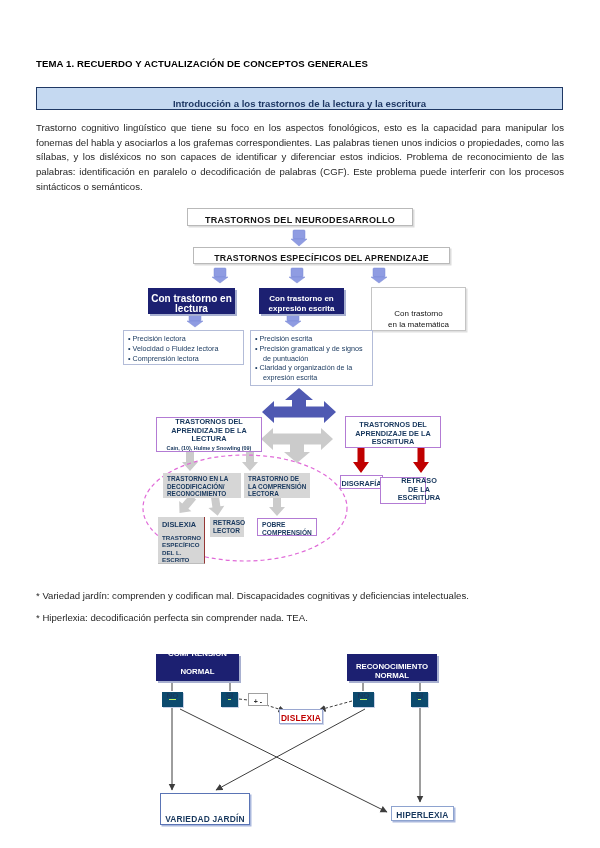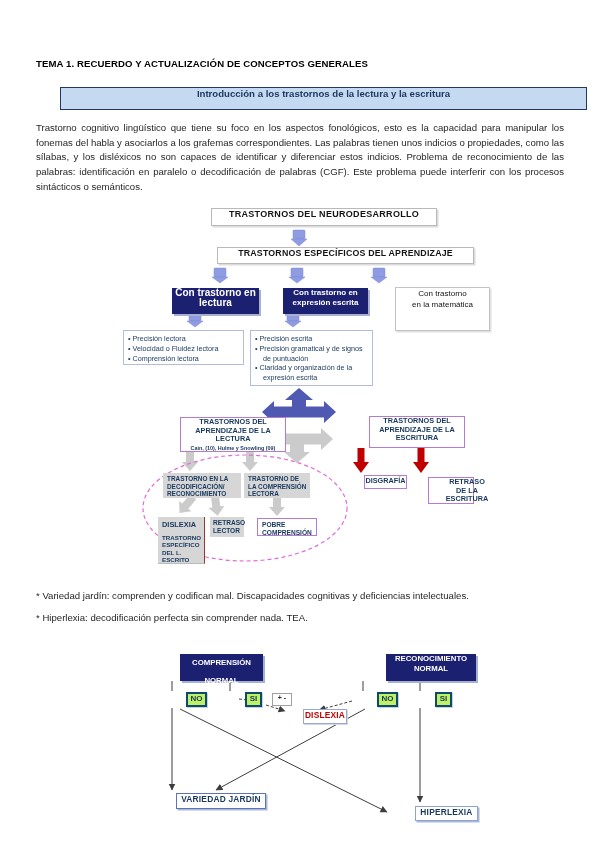--- a/index.html
+++ b/index.html
@@ -3,21 +3,21 @@
 <meta charset="utf-8">
 <style>
   html,body{margin:0;padding:0;background:#888;}
   #page{
     position:relative;width:600px;height:848px;background:#ffffff;
     margin:0 auto;overflow:hidden;
     font-family:"Liberation Sans","DejaVu Sans",sans-serif;
     color:#1a1a1a;
   }
   .abs{position:absolute;box-sizing:border-box;}
-  .ctr{display:flex;flex-direction:column;align-items:center;justify-content:flex-start;text-align:center;margin-left:24px;}
+  .ctr{display:flex;flex-direction:column;align-items:center;justify-content:flex-end;text-align:center;}
 
   .doc-title{font-size:9.6px;font-weight:bold;color:#000;letter-spacing:.1px;}
   .banner{
     background:#c5d9f1;border:1px solid #1f3864;
     font-size:9.6px;font-weight:bold;color:#1f3864;
   }
   .para{
     font-size:9.6px;line-height:14.7px;text-align:justify;color:#262626;
   }
   .note{font-size:9.6px;color:#262626;}
@@ -40,21 +40,21 @@
   .list-box{
     background:#fff;border:1px solid #b3bcd8;
     color:#17375d;font-size:7.2px;line-height:9.8px;
     padding:3px 3px 2px 4px;
   }
   .list-box ul{margin:0;padding:0;list-style:none;}
   .list-box li{padding-left:8px;text-indent:-8px;}
   .list-box li::before{content:"•  ";}
 
   .small-box{
-    background:#bef264;border:2px solid #0c4a6e;box-shadow:1px 1px 0 #c9d1e8;
+    background:#bef264;border:7px solid #0c4a6e;box-shadow:1px 1px 0 #c9d1e8;
     font-weight:bold;color:#17375d;font-size:8px;
   }
   .result-box{
     background:#fff;border:1px solid #5a74b5;box-shadow:1.5px 1.5px 0 #aab8dd;
     font-weight:bold;color:#17375d;font-size:8.4px;letter-spacing:.2px;
   }
   svg{position:absolute;left:0;top:0;pointer-events:none;}
 </style>
 </head>
 <body>
@@ -203,31 +203,31 @@
     <span>RETRASO LECTOR</span>
   </div>
 
   <div class="abs box-purple" style="left:257px;top:518px;width:60px;height:18px;font-size:6.6px;line-height:8px;padding:2px 0 0 4px;">
     <span>POBRE COMPRENSIÓN</span>
   </div>
 
   <div class="abs box-purple ctr" style="left:340px;top:475px;width:43px;height:14px;font-size:7.3px;">
     <span>DISGRAFÍA</span>
   </div>
-  <div class="abs box-purple ctr" style="left:404px;top:477px;width:46px;height:27px;font-size:7.3px;line-height:8.6px;padding-left:32px;">
+  <div class="abs box-purple ctr" style="left:380px;top:477px;width:46px;height:27px;font-size:7.3px;line-height:8.6px;padding-left:32px;">
     <span>RETRASO DE LA ESCRITURA</span>
   </div>
 
   <div class="abs note" style="left:36px;top:590px;width:530px;">* Variedad jardín: comprenden y codifican mal. Discapacidades cognitivas y deficiencias intelectuales.</div>
   <div class="abs note" style="left:36px;top:612px;width:530px;">* Hiperlexia: decodificación perfecta sin comprender nada. TEA.</div>
 
   <div class="abs box-navy ctr" style="left:156px;top:654px;width:83px;height:27px;font-size:7.8px;line-height:18px;">
     <span>COMPRENSIÓN NORMAL</span>
   </div>
-  <div class="abs box-navy ctr" style="left:362px;top:654px;width:90px;height:27px;font-size:7.8px;line-height:9.6px;">
+  <div class="abs box-navy ctr" style="left:347px;top:654px;width:90px;height:27px;font-size:7.8px;line-height:9.6px;">
     <span>RECONOCIMIENTO NORMAL</span>
   </div>
 
   <div class="abs small-box ctr" style="left:162px;top:692px;width:21px;height:15px;">
     <span>NO</span>
   </div>
   <div class="abs small-box ctr" style="left:221px;top:692px;width:17px;height:15px;">
     <span>SI</span>
   </div>
   <div class="abs ctr" style="left:248px;top:693px;width:20px;height:13px;background:#fff;border:1px solid #a0a0a0;font-size:7px;font-weight:bold;color:#333;">
@@ -237,20 +237,20 @@
     <span>NO</span>
   </div>
   <div class="abs small-box ctr" style="left:411px;top:692px;width:17px;height:15px;">
     <span>SI</span>
   </div>
 
   <div class="abs ctr" style="left:279px;top:709px;width:44px;height:15px;background:#fff;border:1px solid #9aa7d0;box-shadow:1px 1px 0 #cfd6ea;font-size:8.4px;font-weight:bold;color:#c00000;letter-spacing:.2px;">
     <span>DISLEXIA</span>
   </div>
 
-  <div class="abs result-box ctr" style="left:152px;top:793px;width:90px;height:16px;">
+  <div class="abs result-box ctr" style="left:160px;top:793px;width:90px;height:32px;">
     <span>VARIEDAD JARDÍN</span>
   </div>
   <div class="abs result-box ctr" style="left:391px;top:806px;width:63px;height:15px;border-color:#8ea3cf;">
     <span>HIPERLEXIA</span>
   </div>
 
 </div>
 
 </body></html>

